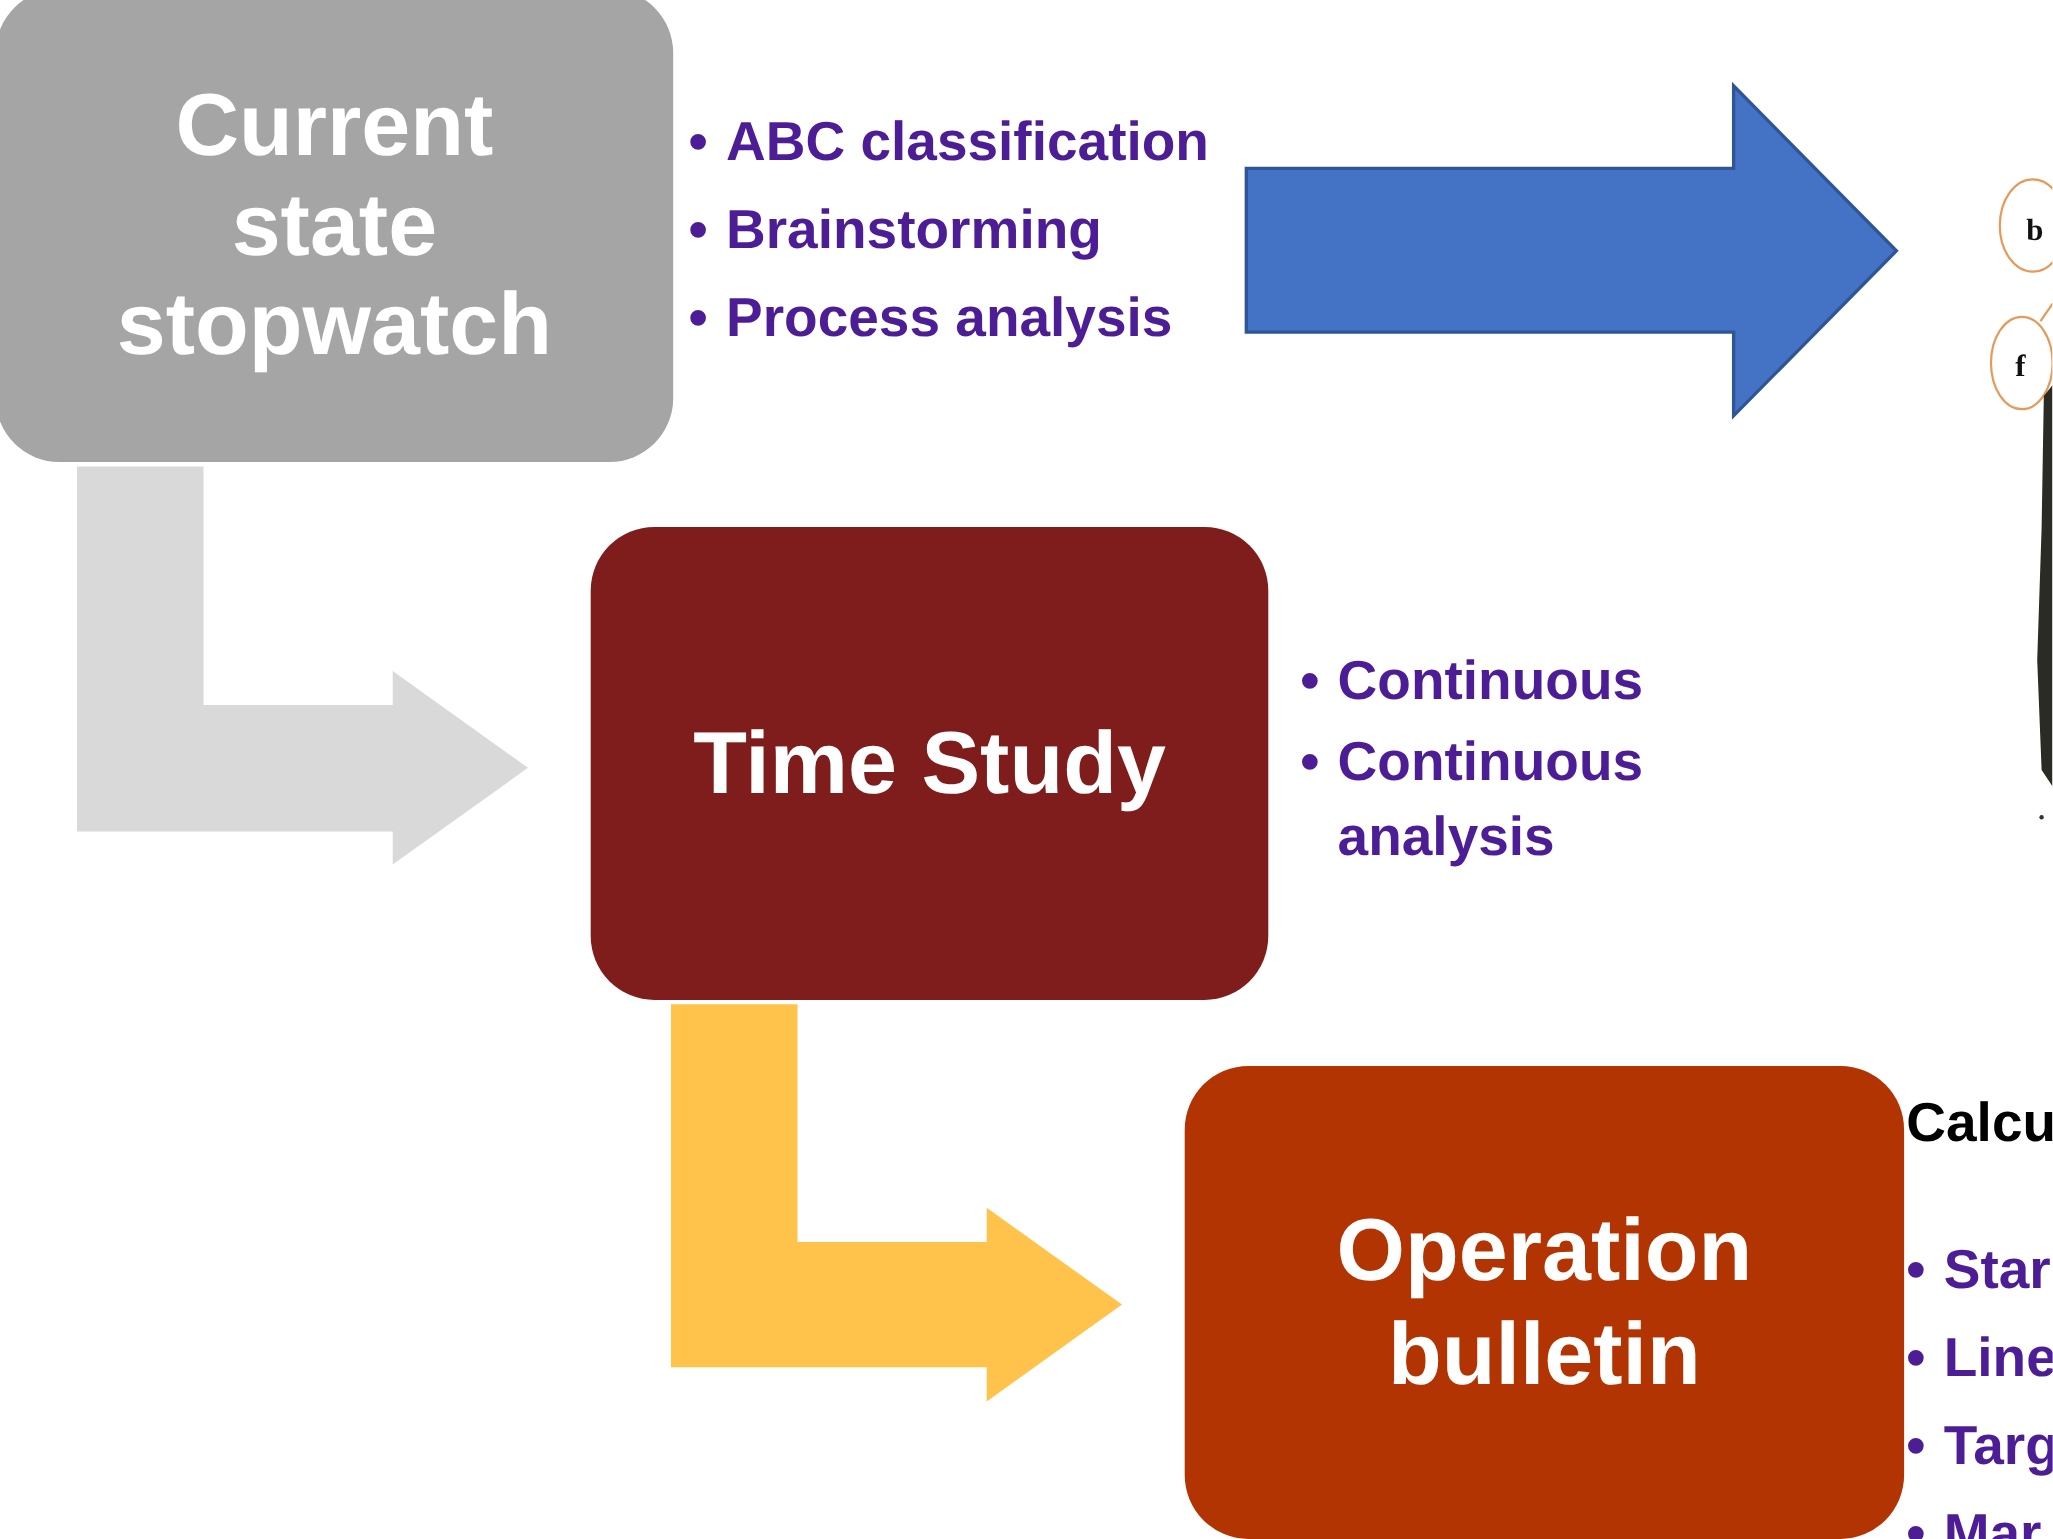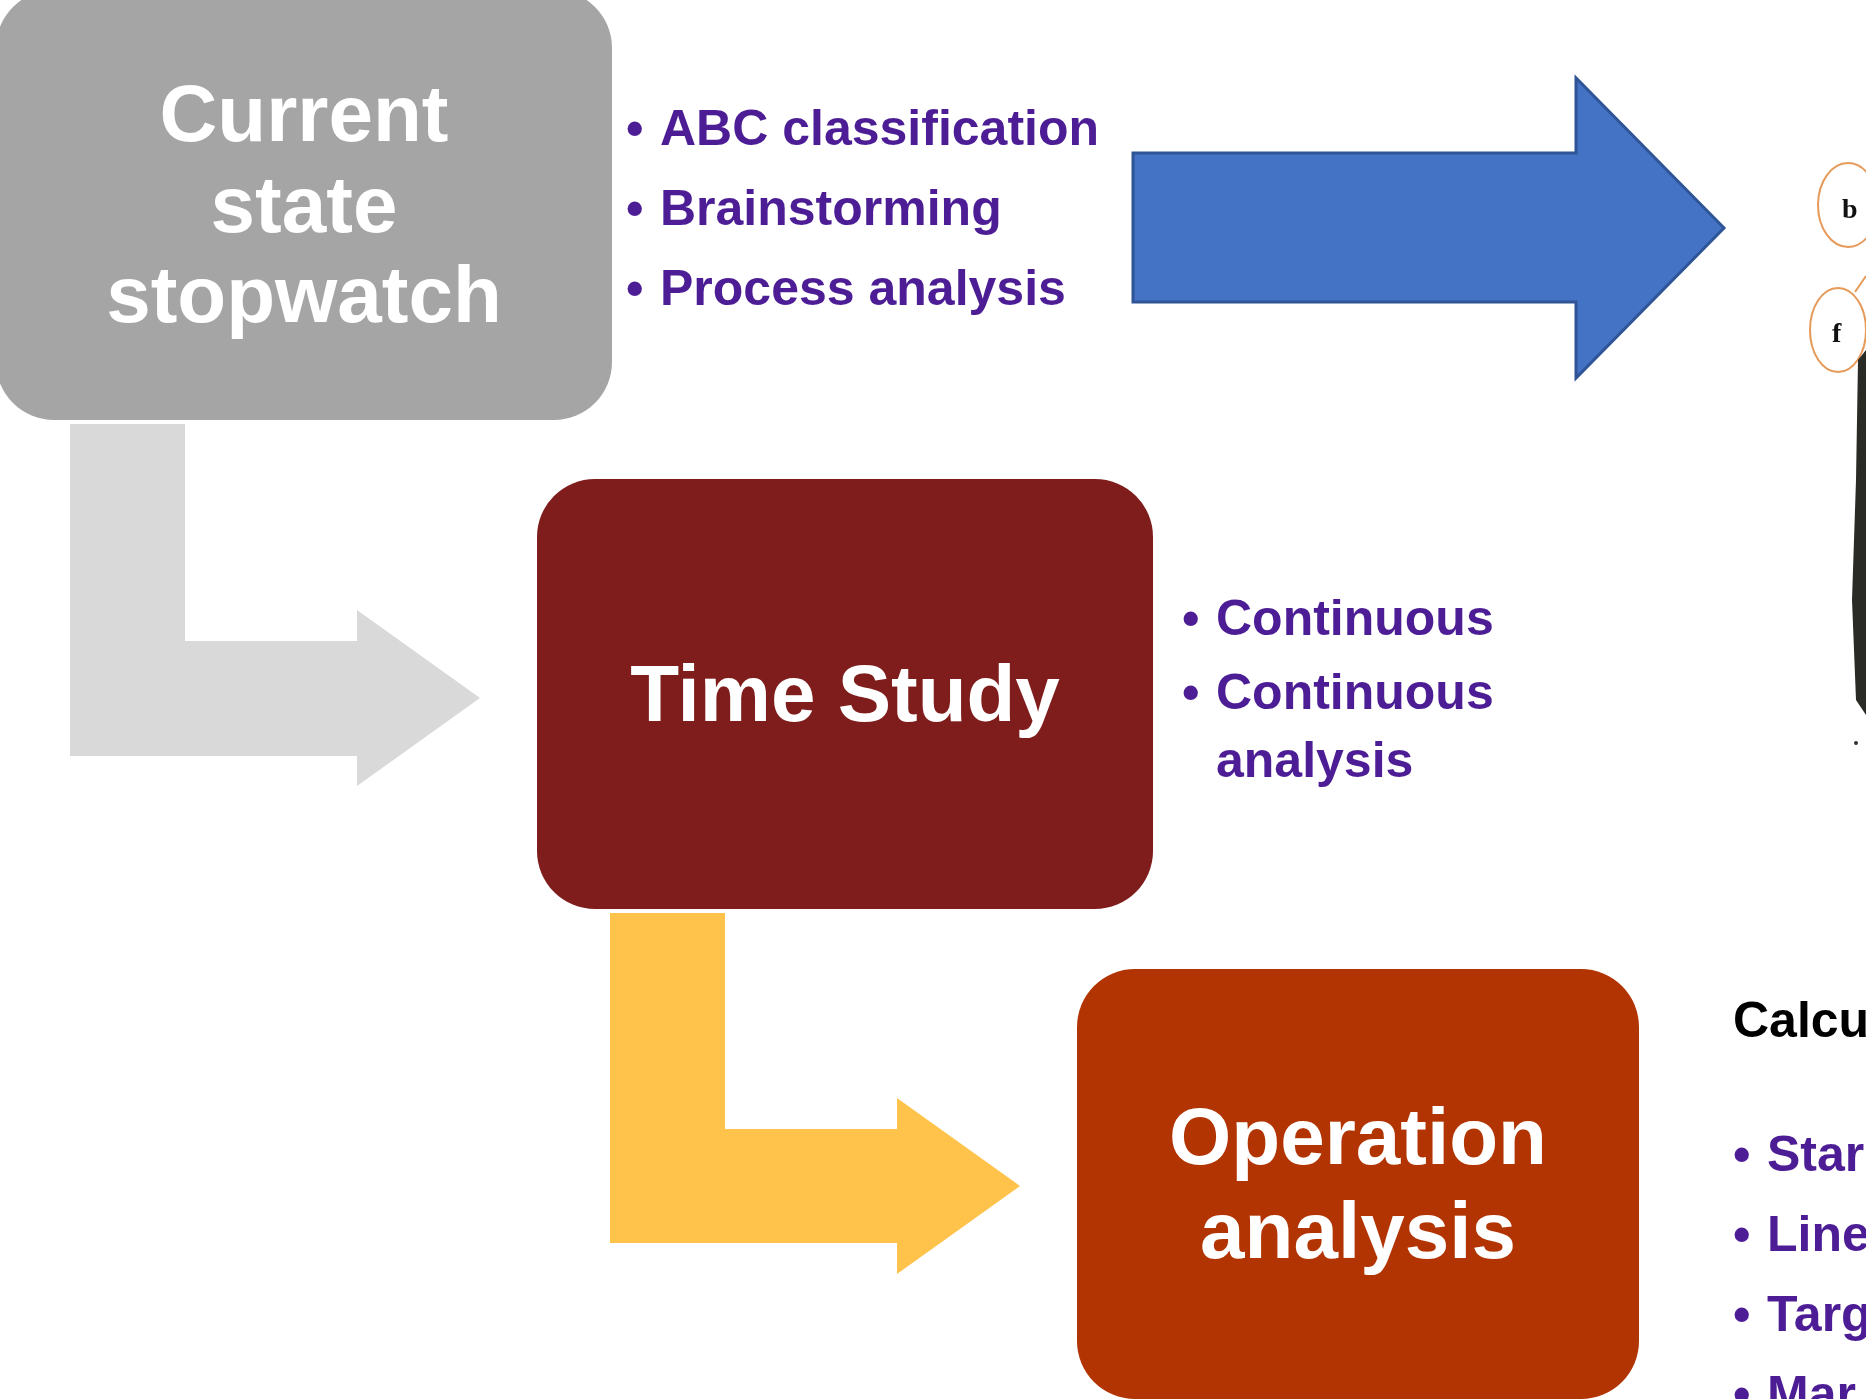--- a/index.html
+++ b/index.html
@@ -9,21 +9,21 @@
     font-family: "Liberation Sans", "DejaVu Sans", sans-serif;
   }
   .box {
     position: absolute; border-radius: 58px; display: flex;
     align-items: center; justify-content: center; text-align: center;
     color: #ffffff; font-weight: bold; line-height: 1.13;
   }
   .box span { display: block; }
   #box1 { left: -4px; top: -10px; width: 616px; height: 430px; background: #a5a5a5; font-size: 80px; }
   #box2 { left: 537px; top: 479px; width: 616px; height: 430px; background: #7f1d1d; font-size: 80px; }
-  #box3 { left: 1077px; top: 969px; width: 562px; height: 430px; background: #b23402; font-size: 80px; line-height: 1.17; }
+  #box3 { left: 1077px; top: 969px; width: 654px; height: 430px; background: #b23402; font-size: 80px; line-height: 1.17; }
   .bullets { position: absolute; list-style: none; margin: 0; padding: 0; color: #4c1d95; font-weight: bold; font-size: 50px; }
   .bullets li { position: relative; padding-left: 34px; line-height: 80px; }
   .bullets li::before { content: "\2022"; position: absolute; left: 0; top: 0; }
   #list1 { left: 626px; top: 88px; }
   #list2 { left: 1182px; top: 578px; }
   #list2 li.wrap { line-height: 68px; }
   #list3 { left: 1733px; top: 1114px; }
   .heading3 { position: absolute; left: 1733px; top: 991px; font-size: 50px; font-weight: bold; color: #000; white-space: nowrap; }
   svg.arrow { position: absolute; left: 0; top: 0; }
 </style>
@@ -58,21 +58,21 @@
   </div>
 </div>
 <ul id="list2" class="bullets">
   <li>Continuous</li>
   <li class="wrap" style="width:330px">Continuous analysis</li>
 </ul>
 
 <div id="box3" class="box">
   <div>
     <span>Operation</span>
-    <span>analysis</span>
+    <span>bulletin</span>
   </div>
 </div>
 <div class="heading3">Calcu</div>
 <ul id="list3" class="bullets">
   <li>Star</li>
   <li>Line</li>
   <li>Targ</li>
   <li>Mar</li>
 </ul>
 

